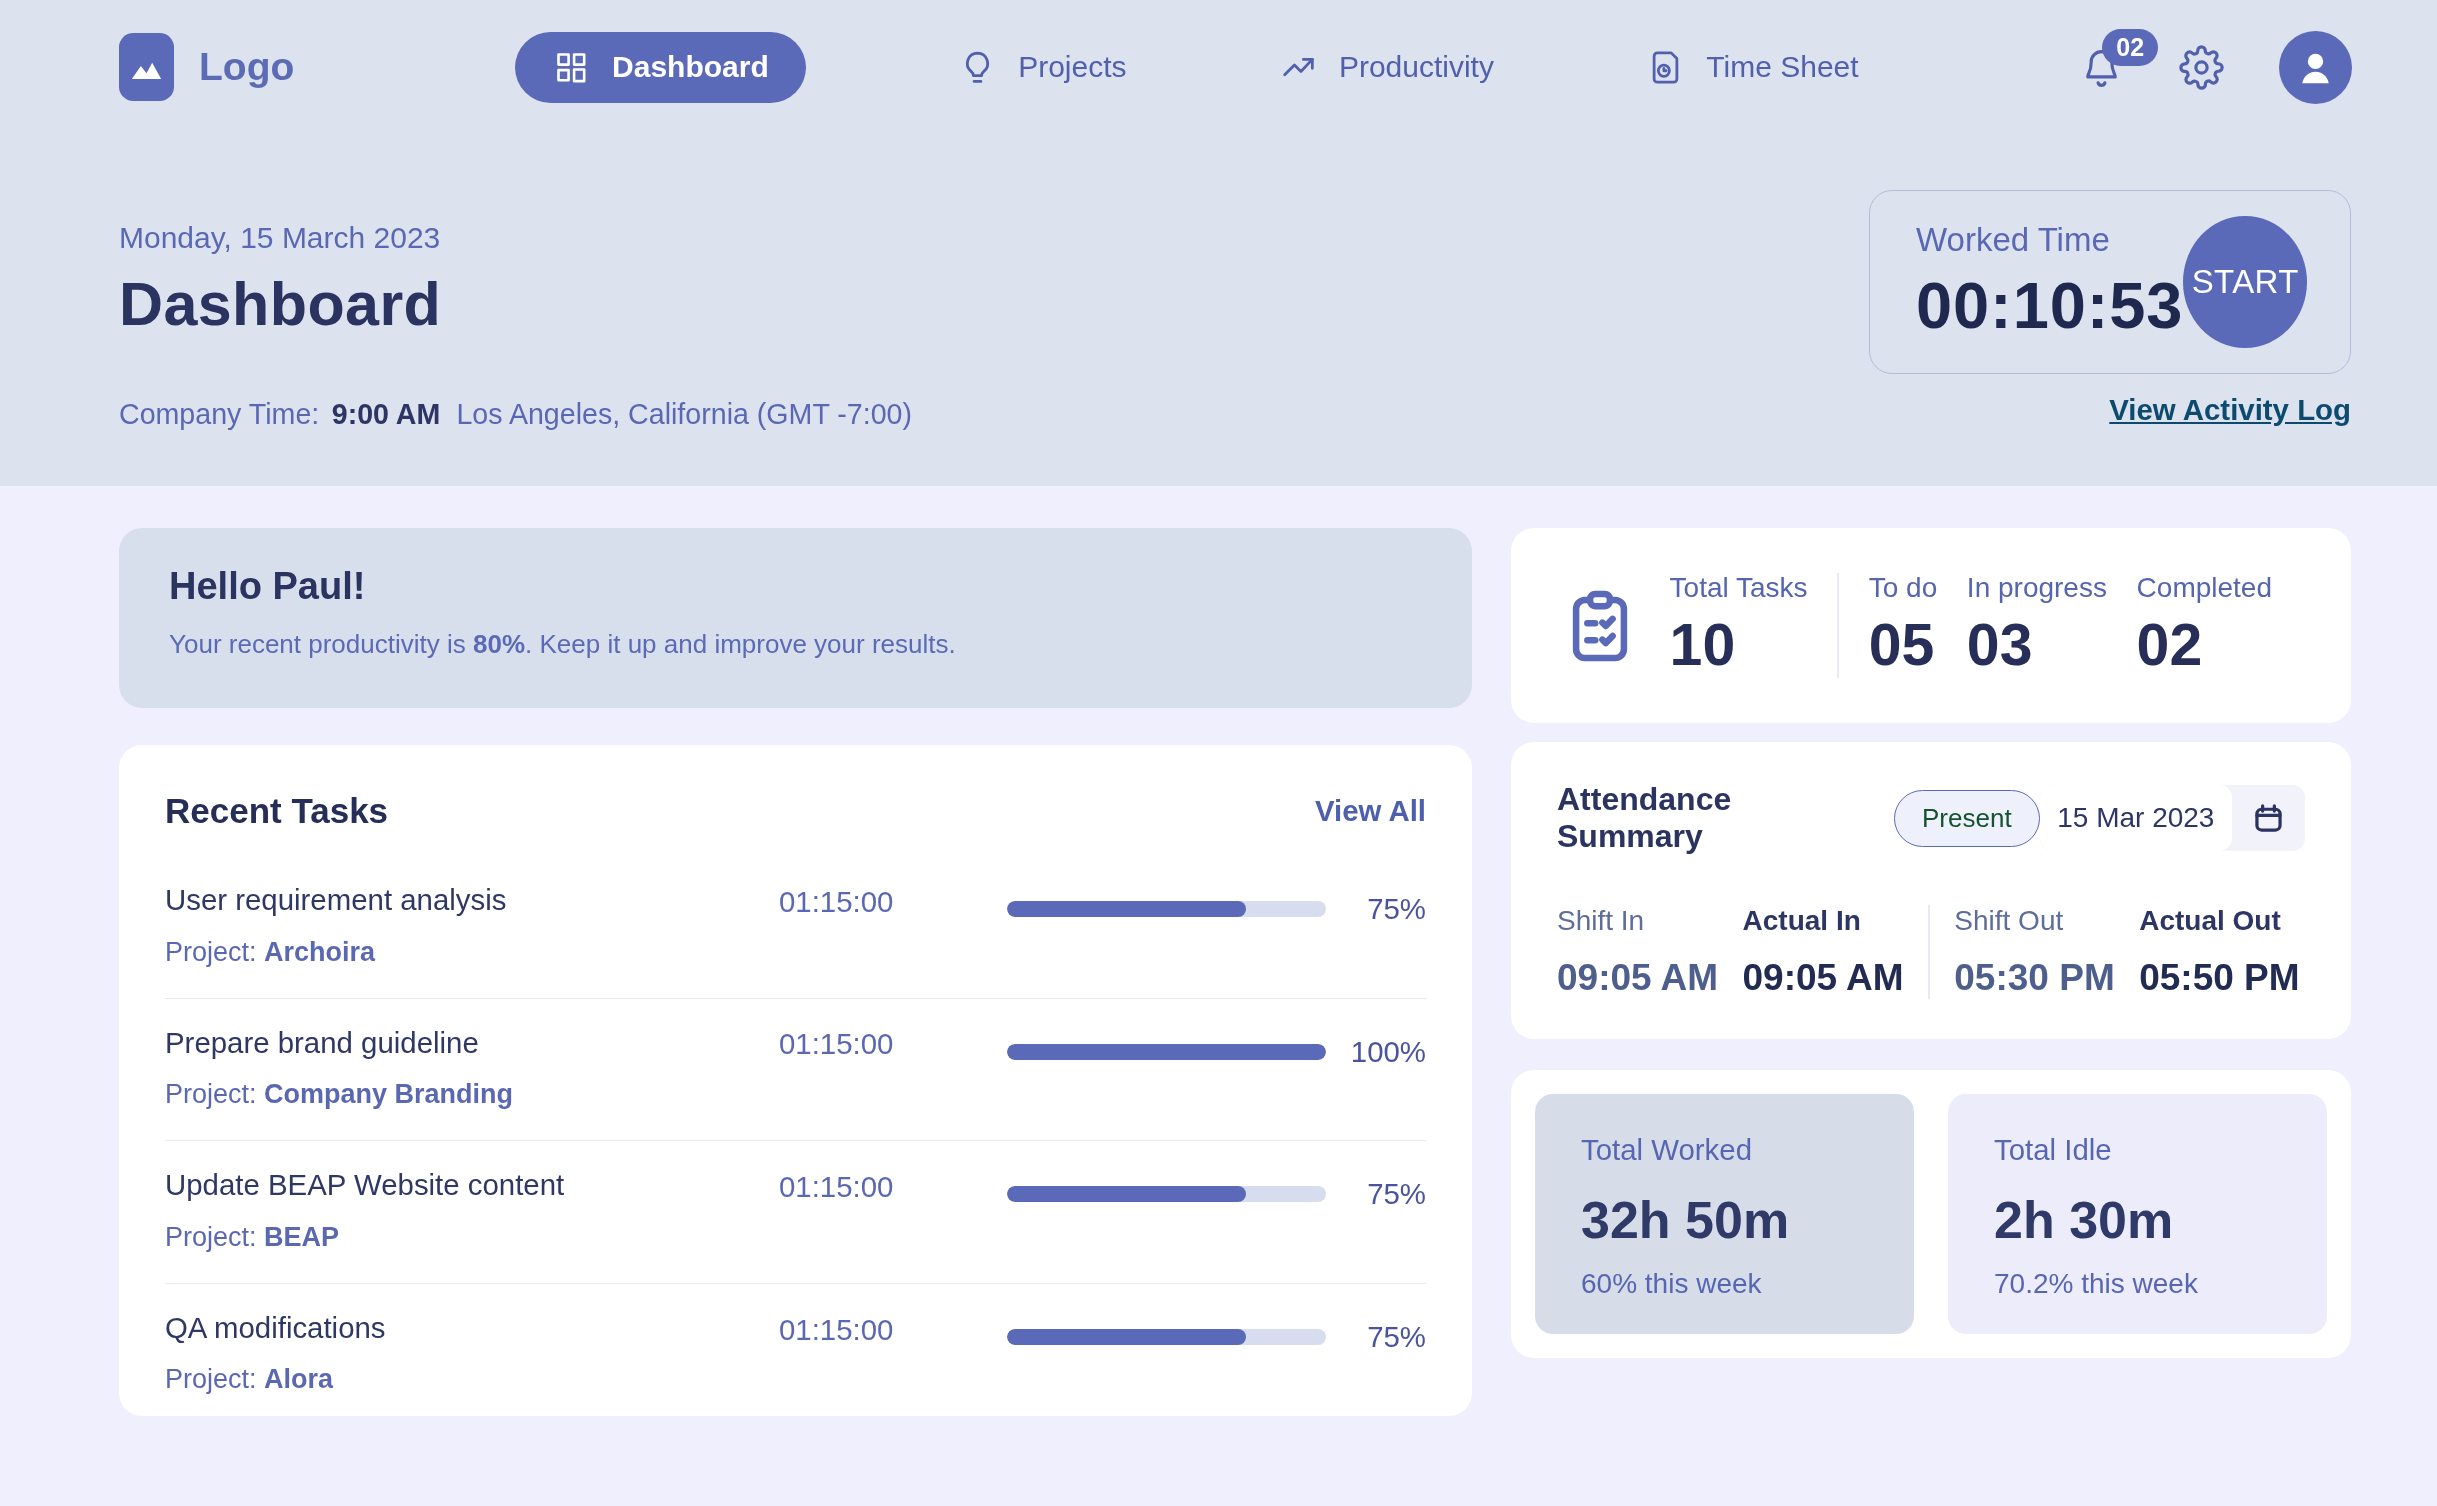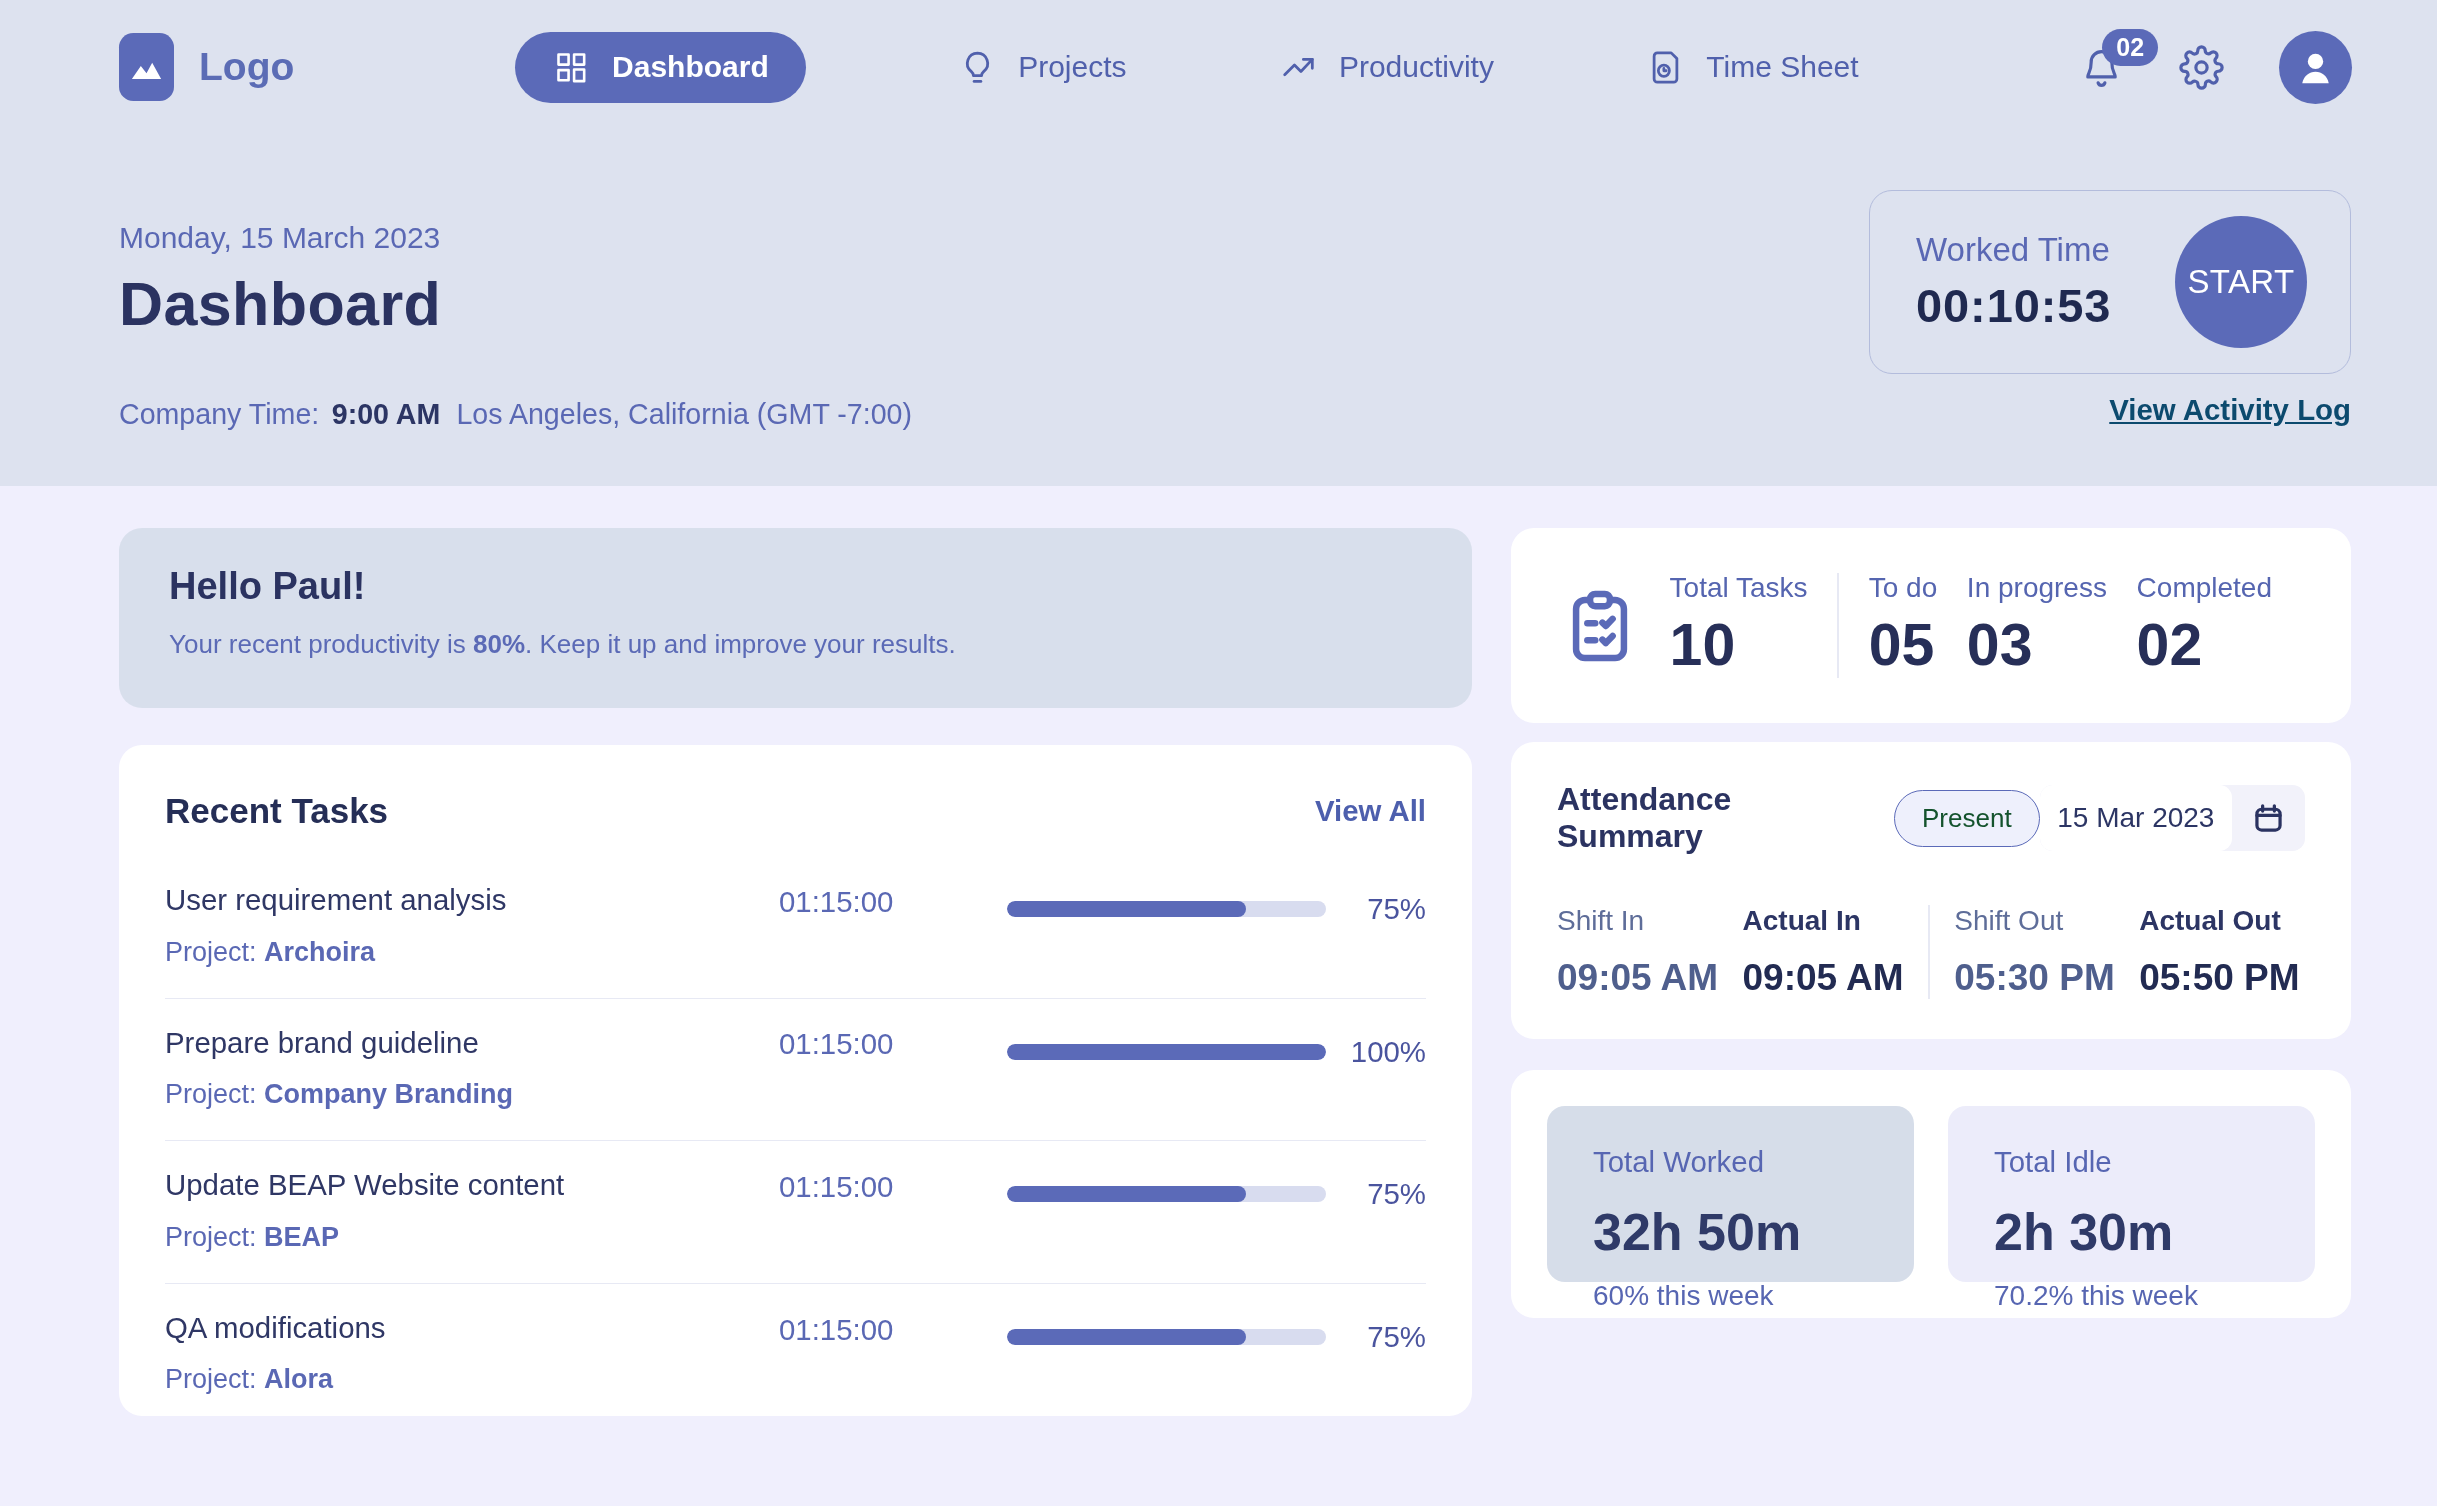--- a/index.html
+++ b/index.html
@@ -54,21 +54,21 @@
   .avatar svg{width:43px;height:43px;}
 
   .header-content{padding:96px 119px 0;}
   .hdr-date{font-size:30px;color:var(--indigo-text);}
   .page-title{font-size:61px;font-weight:700;color:var(--title-navy);margin-top:14.3px;letter-spacing:0.4px;}
   .company-line{margin-top:59px;font-size:28.6px;color:var(--indigo-text);display:flex;align-items:baseline;gap:12.5px;}
   .company-line strong{color:#2c3564;font-weight:700;margin-right:3.6px;}
 
   .worked-card{position:absolute;top:190px;right:87px;width:482px;height:184px;border:1.8px solid var(--card-border);border-radius:23px;display:flex;align-items:center;justify-content:space-between;padding:0 43px 0 46px;}
   .worked-label{font-size:33px;color:var(--indigo-text);}
-  .worked-value{font-size:47px;font-weight:700;color:#1f2950;margin-top:9px;letter-spacing:0.9px;}
+  .worked-value{font-size:65px;font-weight:700;color:#1f2950;margin-top:9px;letter-spacing:0.9px;}
   .start-btn{width:132px;height:132px;border-radius:50%;background:var(--accent);color:#fff;border:none;font-size:33px;font-weight:400;cursor:pointer;letter-spacing:0.4px;}
   .activity-link{position:absolute;top:393px;right:87px;font-size:29.4px;font-weight:700;color:#0c4a6e;text-decoration:underline;cursor:pointer;}
 
   
   .content{display:flex;gap:39px;padding:42px 87px 0 119px;}
   .col-left{width:1353px;flex:none;}
   .col-right{flex:1;}
 
   .hello-card{background:var(--grey-card-bg);border-radius:23px;height:180px;padding:37px 50px;margin-bottom:37px;}
   .hello-title{font-size:38px;font-weight:700;color:var(--title-navy);}
@@ -110,21 +110,21 @@
 
   .att-grid{margin-top:50px;display:flex;align-items:stretch;justify-content:space-between;padding-right:5.4px;}
   .att-field .f-label{font-size:28px;}
   .att-field .f-value{margin-top:19.6px;font-size:37px;font-weight:600;}
   .att-field.light .f-label{color:var(--slate-text);}
   .att-field.light .f-value{color:var(--slate-value);}
   .att-field.dark .f-label{color:#2c3564;font-weight:600;}
   .att-field.dark .f-value{color:#222b52;font-weight:700;}
   .att-div{width:1.8px;background:var(--separator);}
 
-  .totals-card{height:248px;padding:36px;display:flex;gap:34px;}
+  .totals-card{height:288px;padding:24px;display:flex;gap:34px;}
   .tile{flex:1;border-radius:18px;padding:39px 46px;}
   .tile.worked{background:#d6dde9;}
   .tile.idle{background:var(--idle-tile-bg);}
   .tile-label{font-size:29.4px;color:#5766b2;}
   .tile-value{font-size:52px;font-weight:700;color:#2f3a68;margin-top:23px;}
   .tile-sub{font-size:28px;color:#5766b2;margin-top:18px;}
 
   svg.fillwhite{fill:#fff;stroke:none;}
 </style>
 </head>

